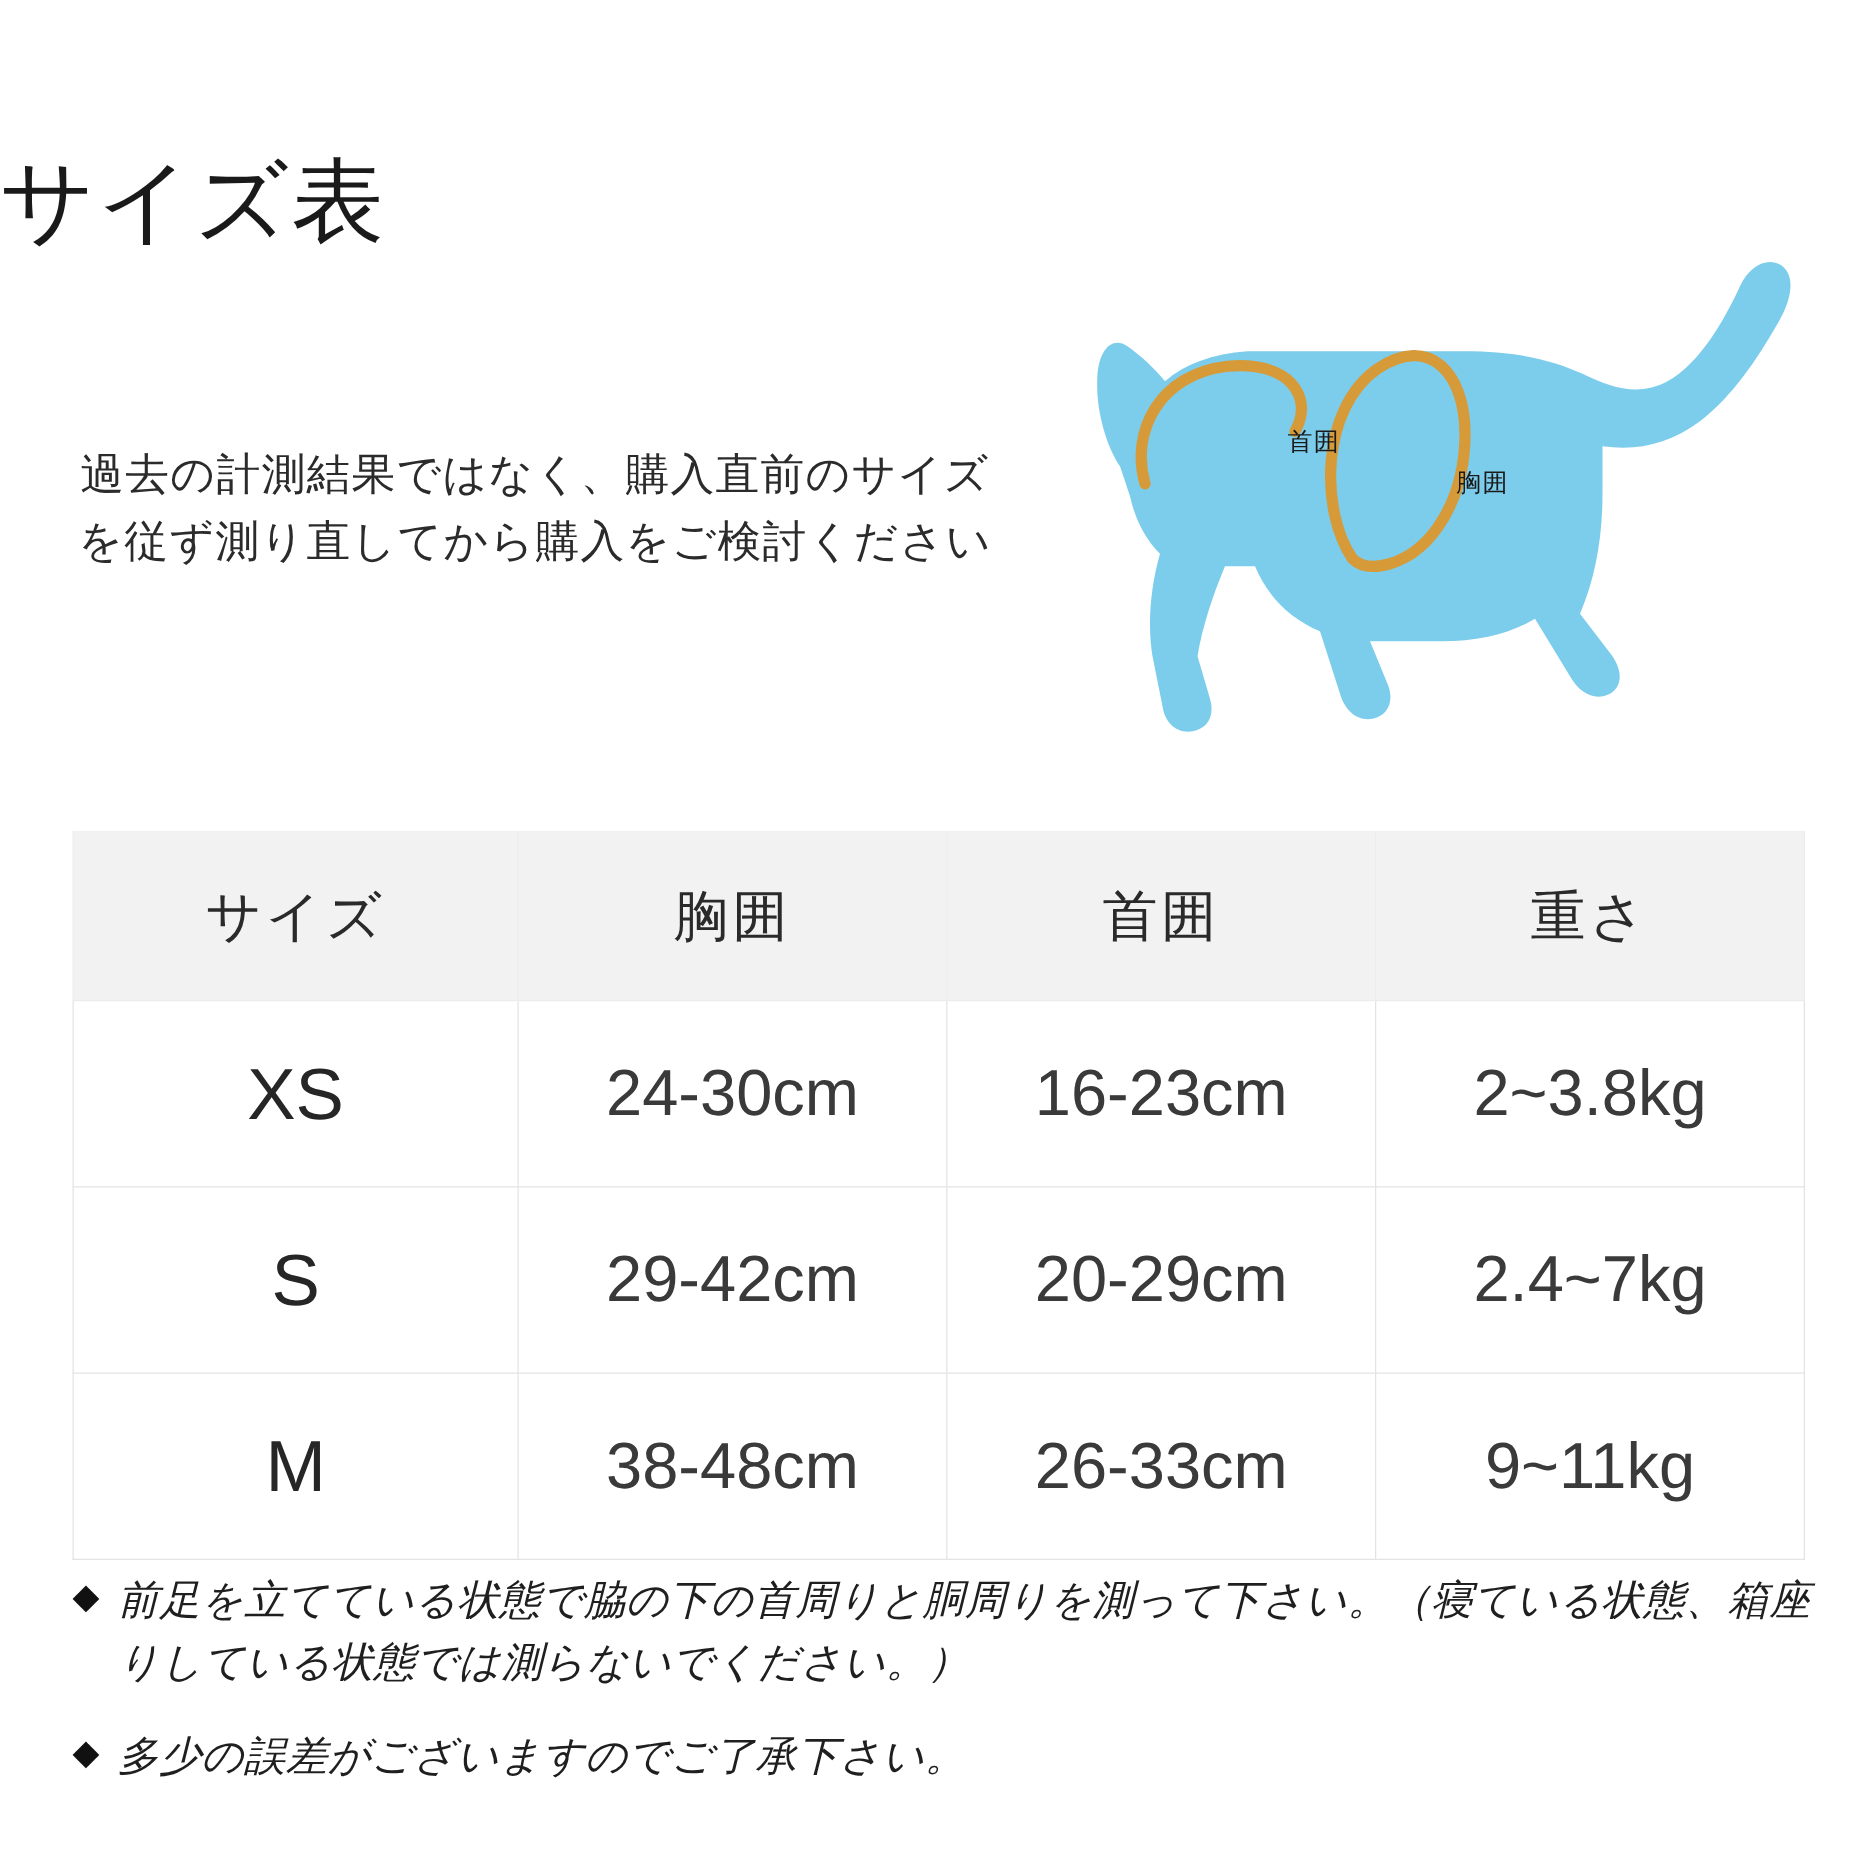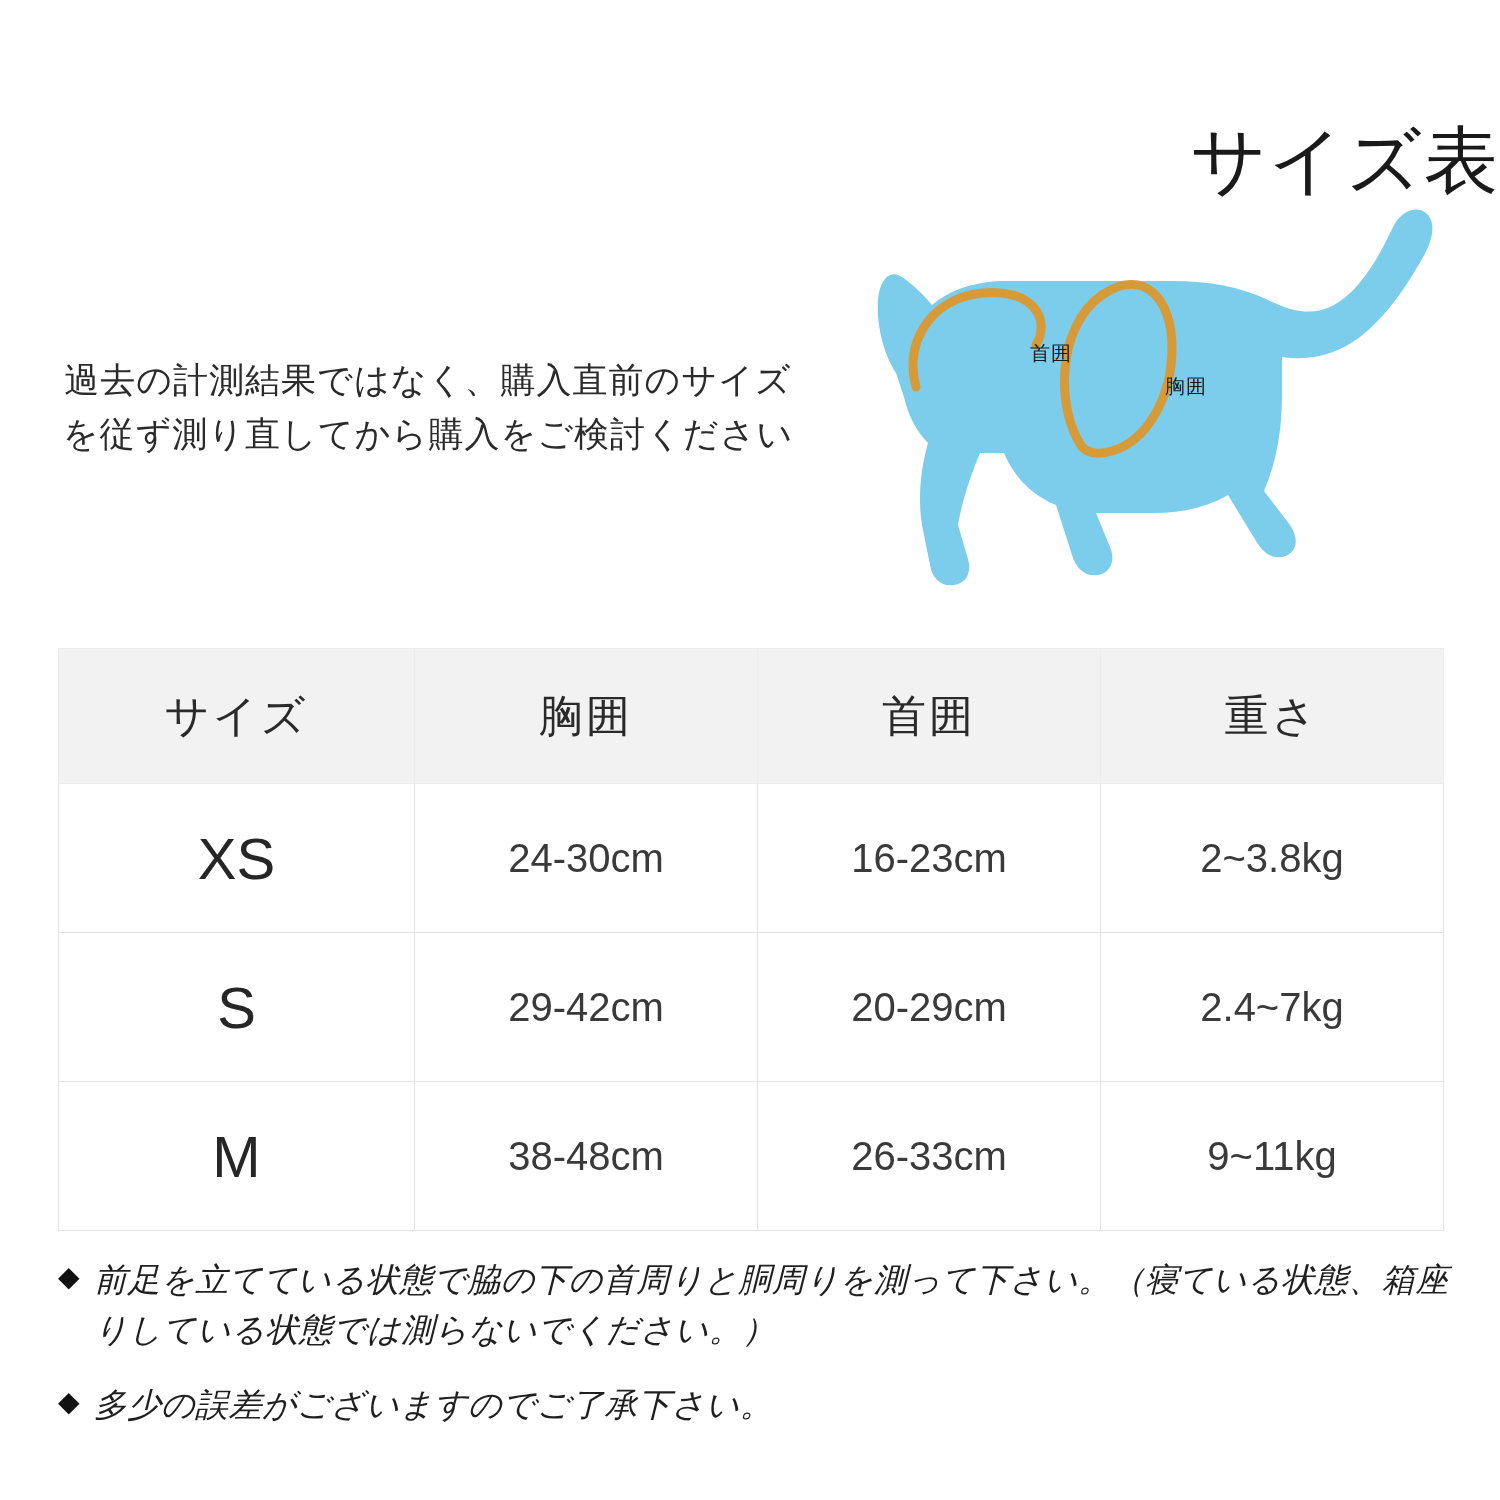--- a/index.html
+++ b/index.html
@@ -21,21 +21,21 @@
     width: 1500px;
     height: 1500px;
     box-sizing: border-box;
   }
 
   .title {
     position: absolute;
     top: 62px;
     left: 0;
     width: 1500px;
-    text-align: right;
+    text-align: left;
     font-size: 74px;
     font-weight: 400;
     letter-spacing: 2px;
     color: #1a1a1a;
   }
 
   .intro {
     position: absolute;
     top: 318px;
     left: 58px;
@@ -60,21 +60,21 @@
     font-size: 20px;
     color: #1a1a1a;
     letter-spacing: 1px;
     white-space: nowrap;
   }
   .cat-label.neck { left: 210px; top: 145px; }
   .cat-label.chest { left: 345px; top: 178px; }
 
   table.size-table {
     position: absolute;
-    top: 648px;
+    top: 665px;
     left: 58px;
     width: 1385px;
     border-collapse: collapse;
     table-layout: fixed;
   }
   table.size-table th,
   table.size-table td {
     border: 1px solid #e3e3e3;
     text-align: center;
     color: #3a3a3a;
@@ -83,21 +83,21 @@
     background: #f2f2f2;
     height: 132px;
     font-weight: 400;
     font-size: 44px;
     letter-spacing: 3px;
     color: #2a2a2a;
     border-color: #ececec;
   }
   table.size-table tbody td {
     height: 146px;
-    font-size: 40px;
+    font-size: 52px;
     background: #ffffff;
   }
   table.size-table tbody td.size-cell {
     font-size: 58px;
     color: #262626;
   }
   
   col.c1 { width: 356px; }
   col.c2 { width: 343px; }
   col.c3 { width: 343px; }

